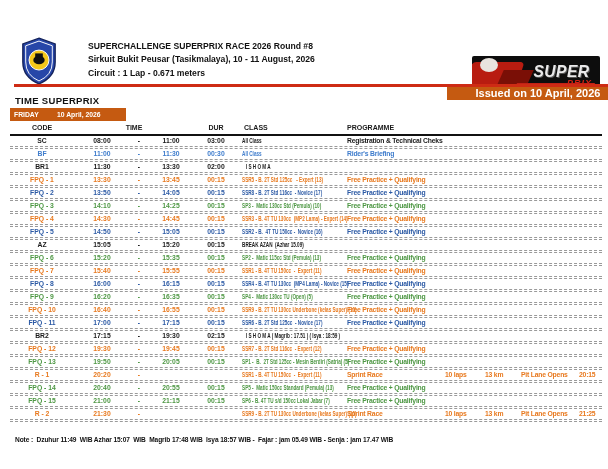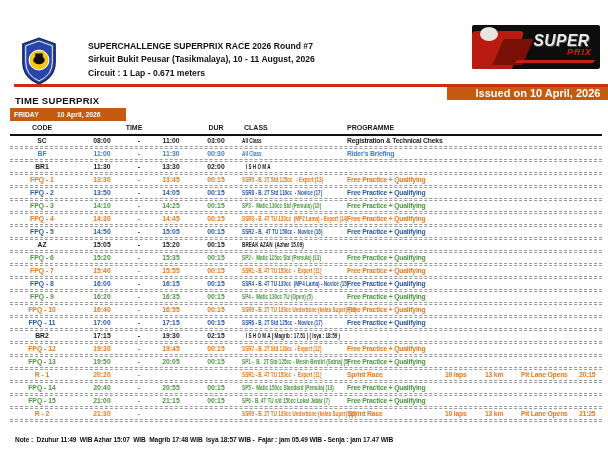--- a/index.html
+++ b/index.html
@@ -3,21 +3,21 @@
 <meta charset="utf-8">
 <style>
   html,body{margin:0;padding:0;background:#ffffff;}
   .page{position:relative;width:608px;height:469px;background:#fff;overflow:hidden;
         font-family:"Liberation Sans",sans-serif;font-weight:bold;color:#1a1a1a;}
 
   
   .imi-logo{position:absolute;left:20px;top:37px;width:38px;height:48px;}
   .title-block{position:absolute;left:88px;top:40px;line-height:13.4px;font-size:8.6px;
                color:#111;letter-spacing:0;}
-  .brand-logo{position:absolute;left:472px;top:25px;width:128px;height:44px;background:#0d0d0d;
+  .brand-logo{position:absolute;left:472px;top:56px;width:128px;height:36px;background:#0d0d0d;
               border-radius:2px;overflow:hidden;}
   .racer{position:absolute;left:-6px;top:6px;width:52px;height:40px;background:#b81c10;
          transform:skewX(-18deg);border-radius:4px;}
   .racer2{position:absolute;left:8px;top:2px;width:18px;height:14px;background:#e8e4de;
           border-radius:50%;}
   .racer3{position:absolute;left:26px;top:14px;width:30px;height:26px;background:#7a0f06;
           transform:skewX(-24deg);}
   .brand-word{position:absolute;right:8px;top:6px;font-size:17px;font-style:italic;
               color:#e9e9ea;letter-spacing:.5px;text-shadow:1px 1px 0 #555;transform:scaleX(.92);}
   .brand-word2{position:absolute;right:8px;top:22px;font-size:9px;font-style:italic;
@@ -71,21 +71,21 @@
     <svg viewBox="0 0 40 50" width="38" height="48">
       <path d="M20 1 L37 7 V26 Q37 42 20 49 Q3 42 3 26 V7 Z" fill="#2746a8" stroke="#14235c" stroke-width="1.5"></path>
       <path d="M20 4 L34 9 V26 Q34 40 20 46 Q6 40 6 26 V9 Z" fill="none" stroke="#ffffff" stroke-width="1"></path>
       <circle cx="20" cy="24" r="10.5" fill="#f5c81c" stroke="#ffffff" stroke-width="1"></circle>
       <ellipse cx="20" cy="24" rx="6" ry="4.5" fill="#111"></ellipse>
       <rect x="16" y="17" width="8" height="4" fill="#111"></rect>
     </svg>
   </div>
 
   <div class="title-block">
-    <div>SUPERCHALLENGE SUPERPRIX RACE 2026 Round #7</div>
+    <div>SUPERCHALLENGE SUPERPRIX RACE 2026 Round #8</div>
     <div>Sirkuit Bukit Peusar (Tasikmalaya), 10 - 11 August, 2026</div>
     <div>Circuit : 1 Lap - 0.671 meters</div>
   </div>
 
   <div class="brand-logo">
     <div class="racer"></div>
     <div class="racer2"></div>
     <div class="racer3"></div>
     <div class="brand-word">SUPER</div>
     <div class="brand-word2">PRIX</div>

